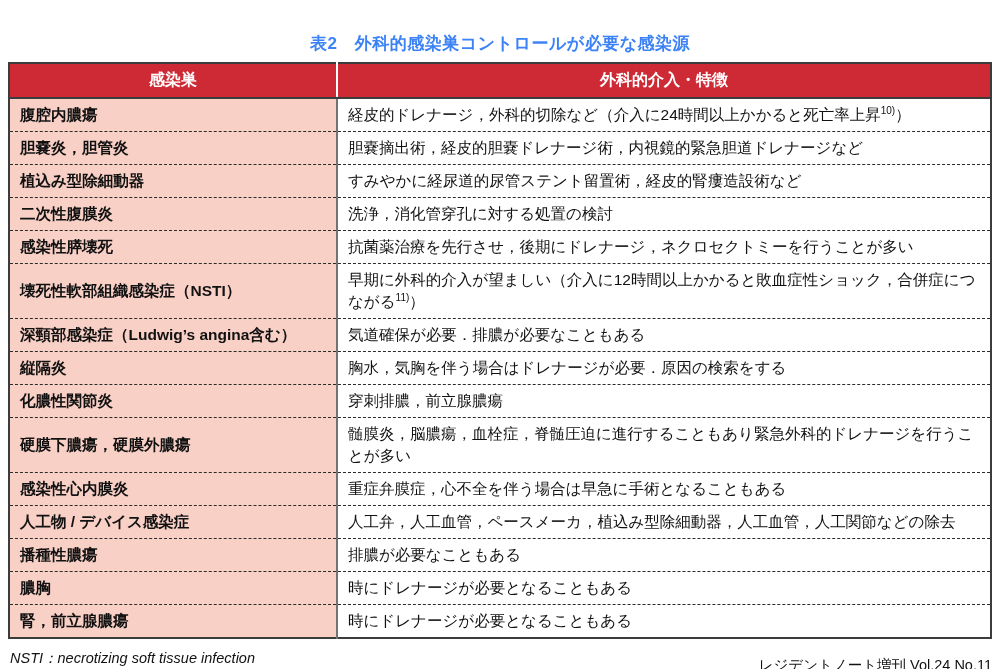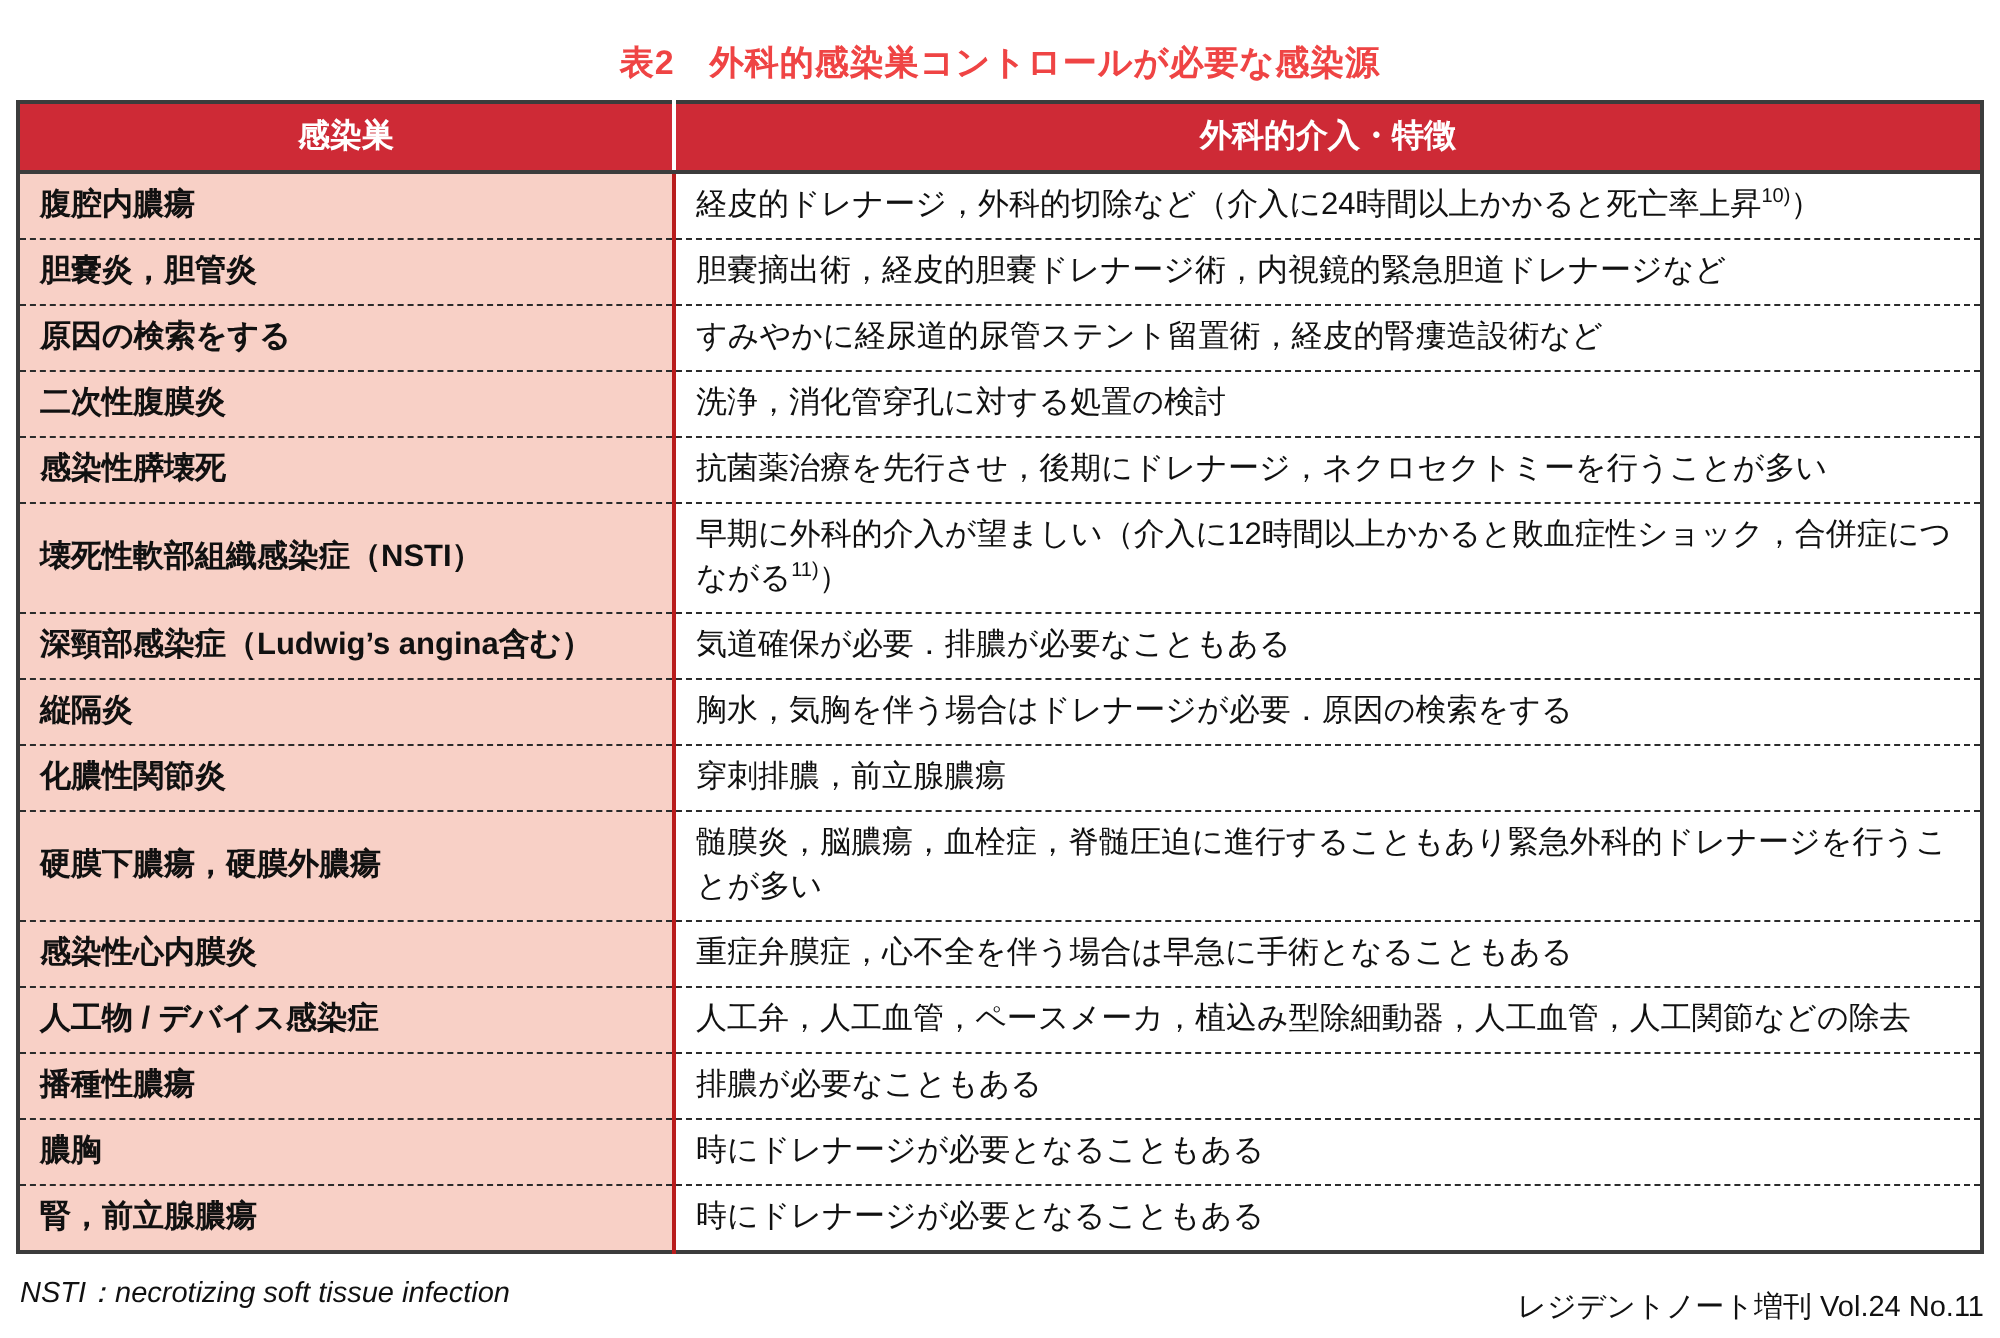--- a/index.html
+++ b/index.html
@@ -10,21 +10,22 @@
     color: #111;
     overflow: hidden;
   }
   .page { width: 1000px; height: 669px; position: relative; }
   .title {
     text-align: center;
     font-weight: bold;
     font-size: 17px;
     padding-top: 20px;
     letter-spacing: 0.5px;
-    color: #ef4444;
+    color: #3b82f6;
+    margin-top: 12px;
   }
   table.infection-table {
     border-collapse: collapse;
     width: 984px;
     margin: 7px 8px 0 8px;
     table-layout: fixed;
     border: 2px solid #3c3c3c;
   }
   thead th {
     background: #ce2a36;
@@ -43,21 +44,21 @@
     font-size: 15.5px;
     line-height: 22px;
     padding: 5px 10px;
     vertical-align: middle;
     border-top: 1px dashed #2b2b2b;
   }
   tbody tr:first-child td { border-top: none; }
   td.focus-cell {
     background: #f8d0c6;
     font-weight: bold;
-    border-right: 2px solid #b91c1c;
+    border-right: 2px solid #737373;
   }
   td.detail-cell { background: #ffffff; }
   sup {
     font-size: 10px;
     line-height: 0;
     vertical-align: super;
   }
   .footnote {
     font-size: 14.5px;
     margin: 10px 0 0 10px;
@@ -90,21 +91,21 @@
     <tbody>
         <tr>
           <td class="focus-cell">腹腔内膿瘍</td>
           <td class="detail-cell">経皮的ドレナージ，外科的切除など（介入に24時間以上かかると死亡率上昇<sup>10)</sup>）</td>
         </tr>
         <tr>
           <td class="focus-cell">胆嚢炎，胆管炎</td>
           <td class="detail-cell">胆嚢摘出術，経皮的胆嚢ドレナージ術，内視鏡的緊急胆道ドレナージなど</td>
         </tr>
         <tr>
-          <td class="focus-cell">原因の検索をする</td>
+          <td class="focus-cell">植込み型除細動器</td>
           <td class="detail-cell">すみやかに経尿道的尿管ステント留置術，経皮的腎瘻造設術など</td>
         </tr>
         <tr>
           <td class="focus-cell">二次性腹膜炎</td>
           <td class="detail-cell">洗浄，消化管穿孔に対する処置の検討</td>
         </tr>
         <tr>
           <td class="focus-cell">感染性膵壊死</td>
           <td class="detail-cell">抗菌薬治療を先行させ，後期にドレナージ，ネクロセクトミーを行うことが多い</td>
         </tr>

